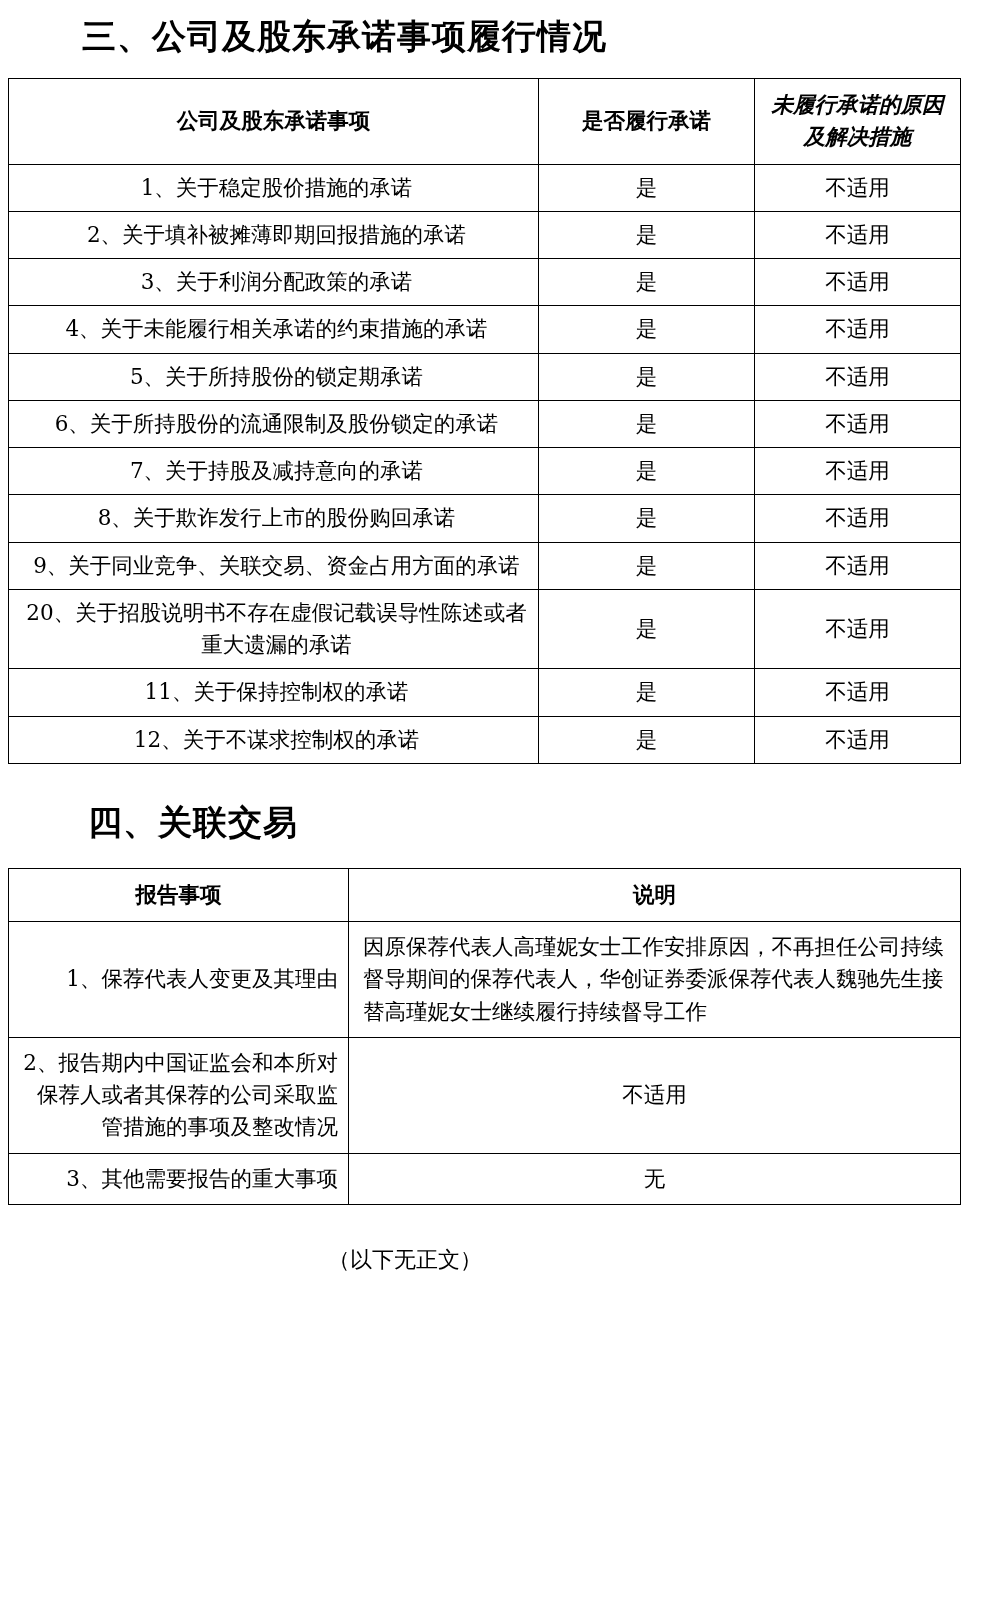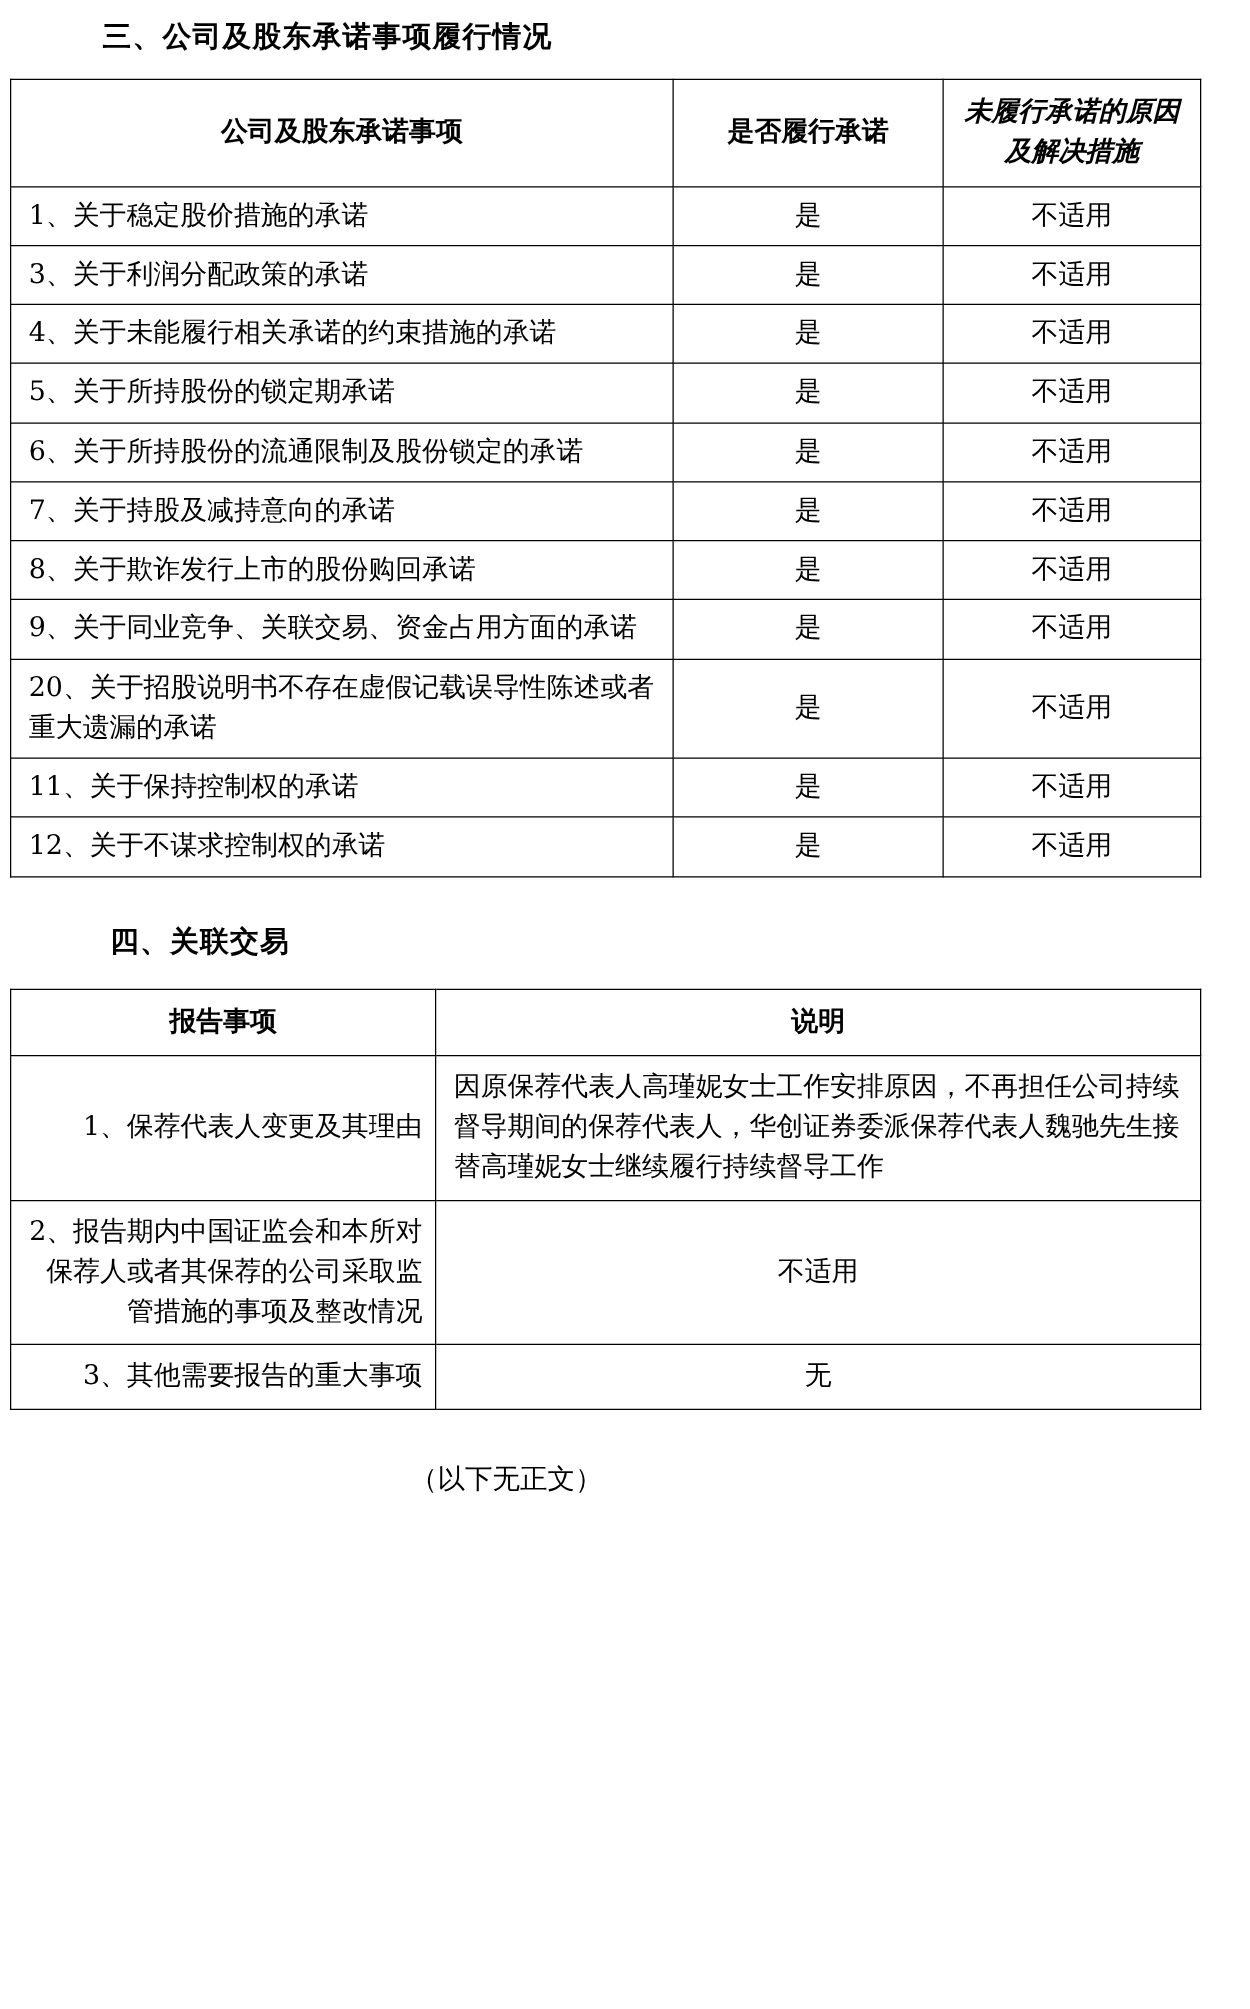--- a/index.html
+++ b/index.html
@@ -16,21 +16,21 @@
   .page {
     position: relative;
     width: 1000px;
     min-height: 1607px;
     padding: 0;
     box-sizing: border-box;
   }
   .section-heading {
     font-family: "DejaVu Sans", "Liberation Sans", sans-serif;
     font-weight: bold;
-    font-size: 23px;
+    font-size: 34px;
     letter-spacing: 1px;
     margin: 0;
     padding: 14px 0 18px 82px;
   }
   .section-heading.two {
     padding-top: 36px;
     padding-left: 88px;
     padding-bottom: 22px;
   }
   table {
@@ -54,21 +54,21 @@
     vertical-align: middle;
   }
   table.commit th, table.other th {
     font-weight: bold;
     text-align: center;
     font-family: "DejaVu Serif", "Liberation Serif", serif;
     padding: 10px 6px;
   }
   .c-item {
     padding: 7px 8px 7px 14px;
-    text-align: left;
+    text-align: center;
   }
   .c-mid, .c-right {
     text-align: center;
     padding: 7px 6px;
   }
   col.item { width: 530px; }
   col.yesno { width: 216px; }
   col.reason { width: 206px; }
 
   col.o-item { width: 340px; }
@@ -118,20 +118,25 @@
         <th class="hdr-2line">未履行承诺的原因及解决措施</th>
       </tr>
     </thead>
     <tbody>
       <tr>
         <td class="c-item">1、关于稳定股价措施的承诺</td>
         <td class="c-mid">是</td>
         <td class="c-right">不适用</td>
       </tr>
       <tr>
+        <td class="c-item">2、关于填补被摊薄即期回报措施的承诺</td>
+        <td class="c-mid">是</td>
+        <td class="c-right">不适用</td>
+      </tr>
+      <tr>
         <td class="c-item">3、关于利润分配政策的承诺</td>
         <td class="c-mid">是</td>
         <td class="c-right">不适用</td>
       </tr>
       <tr>
         <td class="c-item">4、关于未能履行相关承诺的约束措施的承诺</td>
         <td class="c-mid">是</td>
         <td class="c-right">不适用</td>
       </tr>
       <tr>

